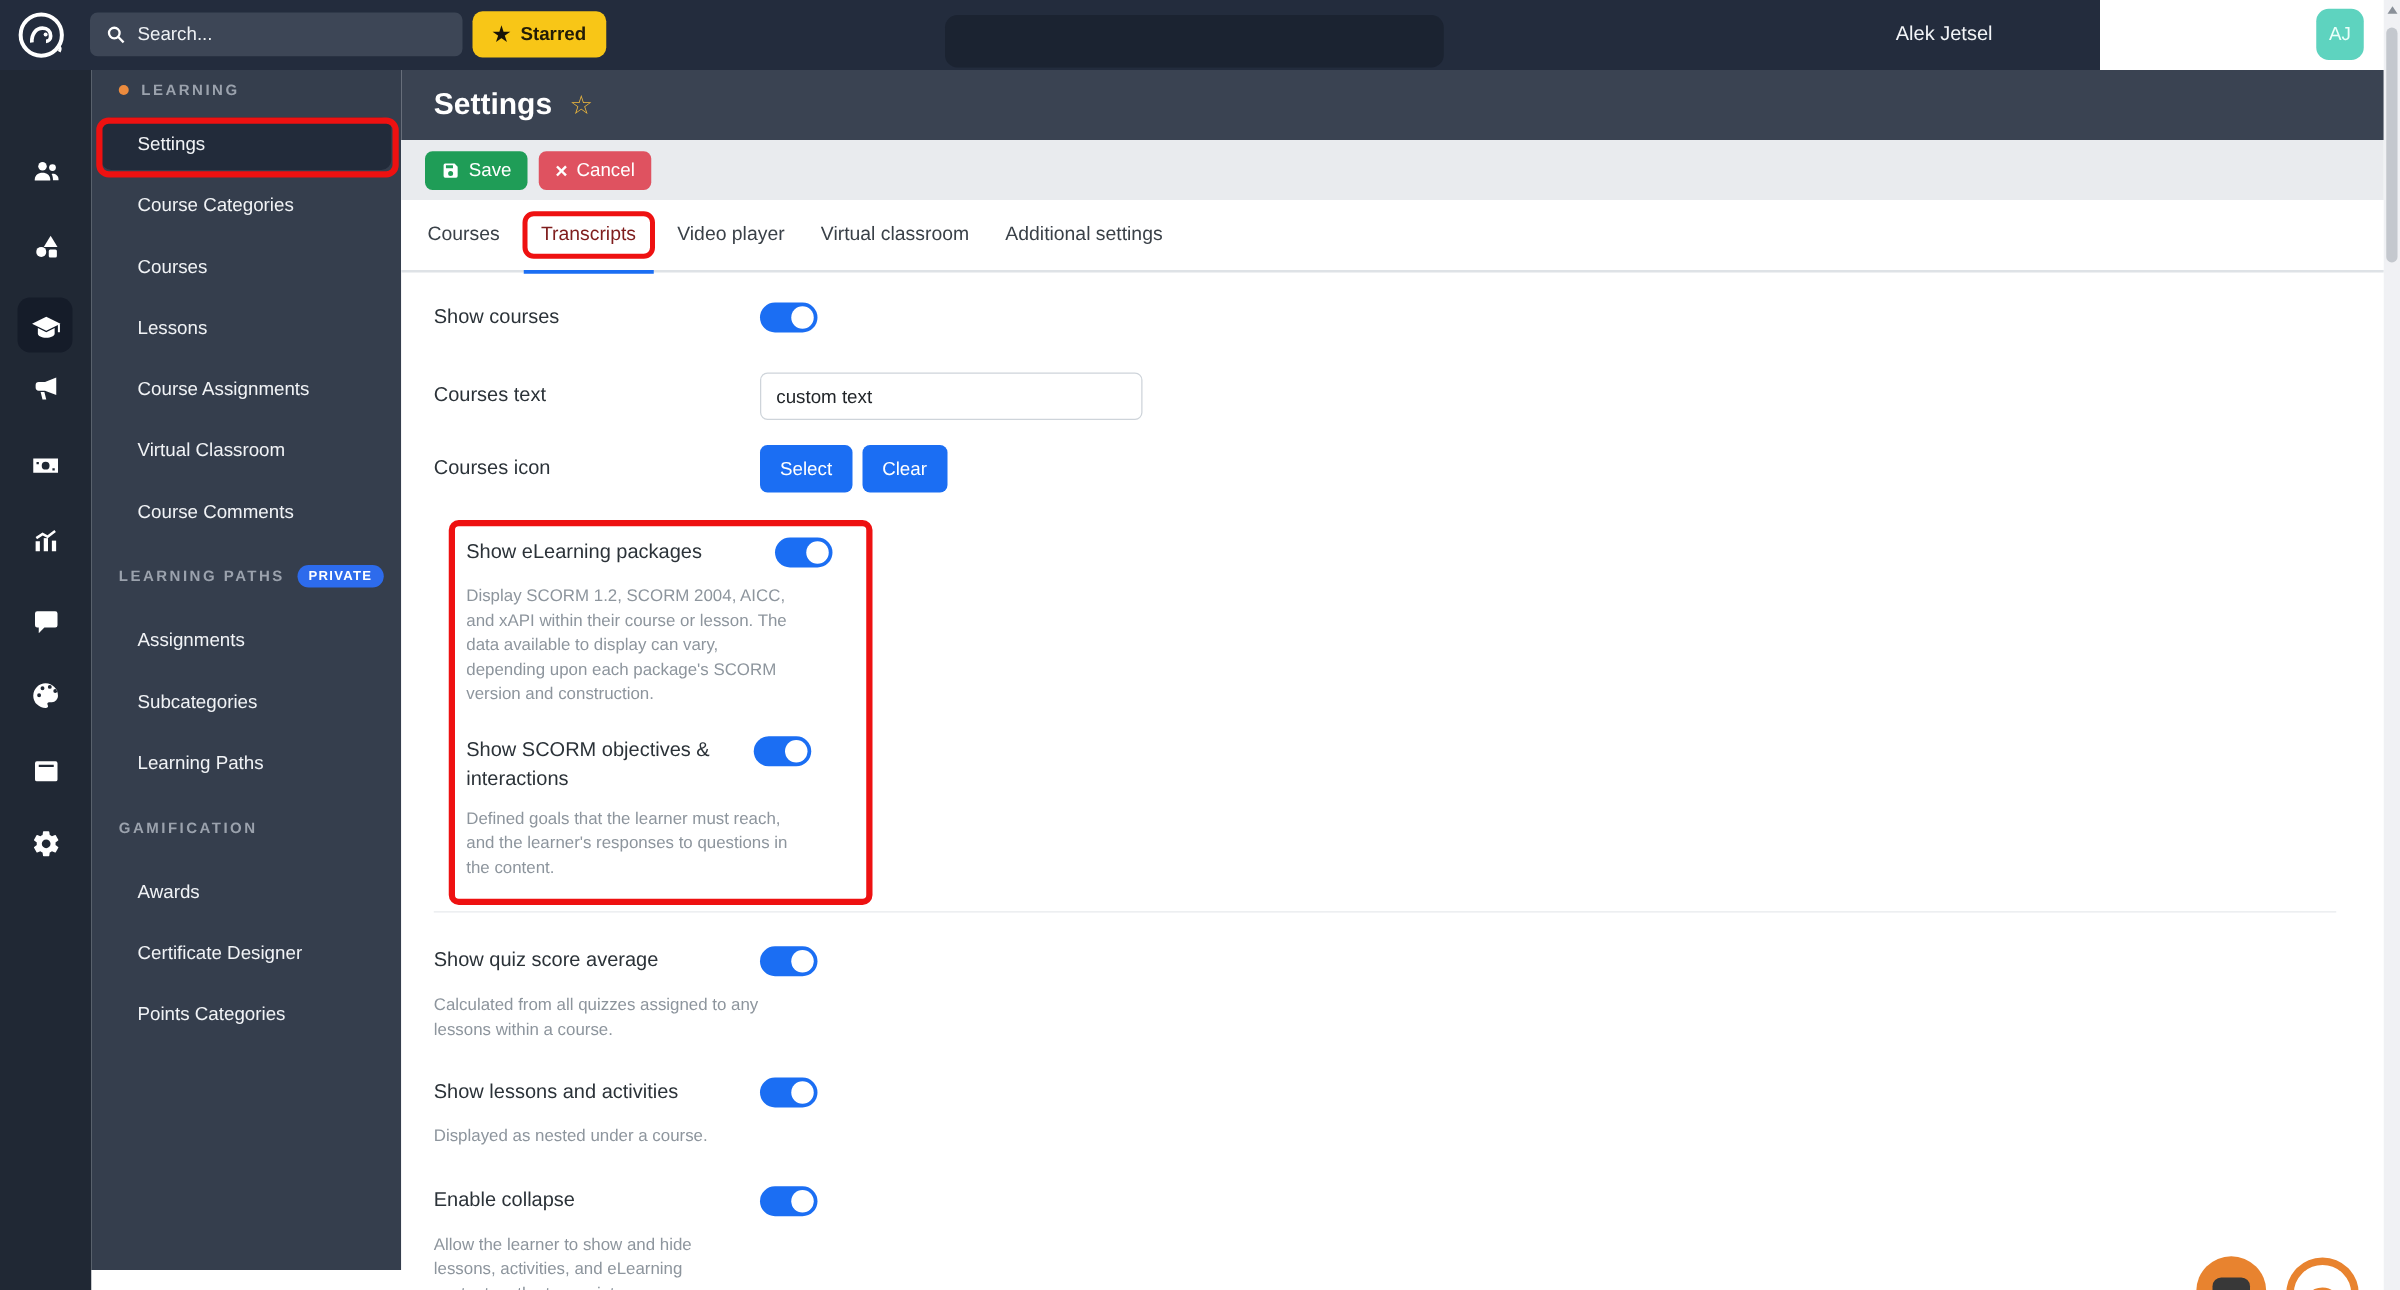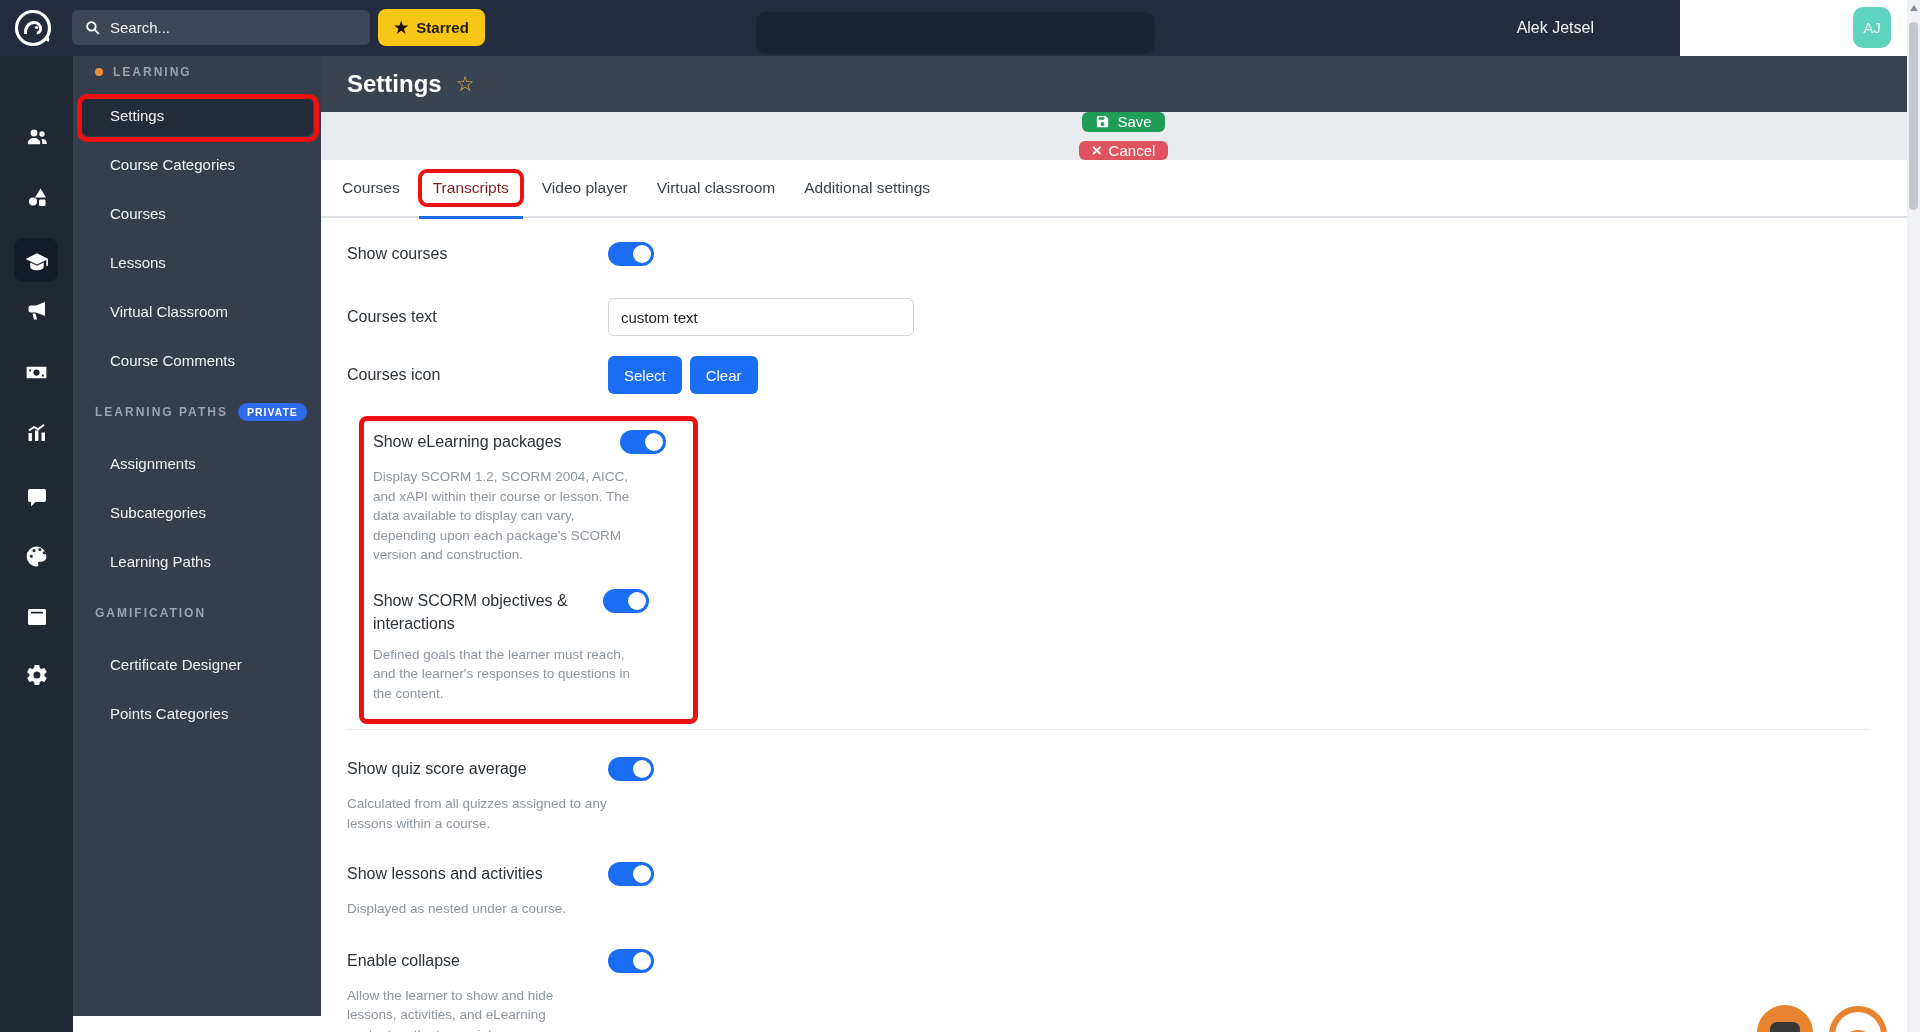--- a/index.html
+++ b/index.html
@@ -50,21 +50,21 @@
     color:#f1f3f6; font-size:15px; cursor:pointer; }
   .side-item.active { height:42px; margin:3.5px 8px; padding-left:29px; background:#222b3a; border-radius:8px; }
   #annot-settings { position:absolute; left:4px; top:54px; width:242px; height:48px;
     border:5px solid #ee1111; border-radius:10px; pointer-events:none; z-index:4; }
 
   
   #main { position:absolute; left:321px; top:56px; width:1586px; height:976px; background:#fff; }
   #main-header { height:56px; background:#3a4352; display:flex; align-items:center; padding-left:26px; gap:14px; }
   #page-title { color:#fff; font-size:24px; font-weight:bold; }
   #title-star { color:#f0b93c; font-size:21px; cursor:pointer; }
-  #toolbar { height:48px; background:#e9ebee; display:flex; align-items:center; padding-left:19px; gap:9px;flex-direction:column; }
+  #toolbar { height:48px; background:#e9ebee; display:flex; align-items:center; padding-left:19px; gap:9px; }
   .btn { display:flex; align-items:center; gap:7px; height:31px; padding:0 13px;
     border:none; border-radius:6px; color:#fff; font-size:15px; cursor:pointer; }
   #save-btn { background:#1f9d57; }
   #cancel-btn { background:#df5260; }
   #cancel-btn .x { font-size:17px; font-weight:bold; line-height:1; }
 
   #tabbar { height:58px; border-bottom:2px solid #dee2e6; display:flex; align-items:center;
     padding-left:19px; gap:25px; background:#fff; }
   .tab { position:relative; height:58px; display:flex; align-items:center; padding:0 2px;
     font-size:15.5px; color:#3a4148; cursor:pointer; }
@@ -214,38 +214,40 @@
 
   <div class="side-header">
     <span class="dot"></span>
     <span>LEARNING</span>
   </div>
   <div class="side-items">
     <div class="side-item active">Settings</div>
     <div class="side-item">Course Categories</div>
     <div class="side-item">Courses</div>
     <div class="side-item">Lessons</div>
+    <div class="side-item">Course Assignments</div>
     <div class="side-item">Virtual Classroom</div>
     <div class="side-item">Course Comments</div>
   </div>
 
   <div class="side-header sub">
     <span>LEARNING PATHS</span>
     <span class="badge-private">PRIVATE</span>
   </div>
   <div class="side-items" style="margin-top:0">
     <div class="side-item">Assignments</div>
     <div class="side-item">Subcategories</div>
     <div class="side-item">Learning Paths</div>
   </div>
 
   <div class="side-header sub">
     <span>GAMIFICATION</span>
   </div>
   <div class="side-items" style="margin-top:0">
+    <div class="side-item">Awards</div>
     <div class="side-item">Certificate Designer</div>
     <div class="side-item">Points Categories</div>
   </div>
 </div>
 
 <div id="main">
   <div id="main-header">
     <span id="page-title">Settings</span>
     <span id="title-star">☆</span>
   </div>

